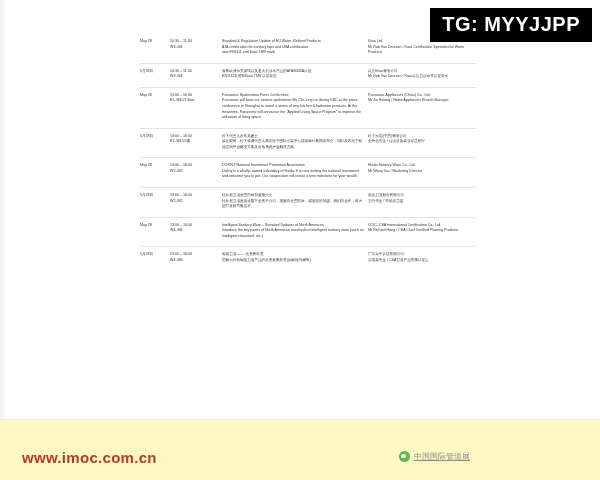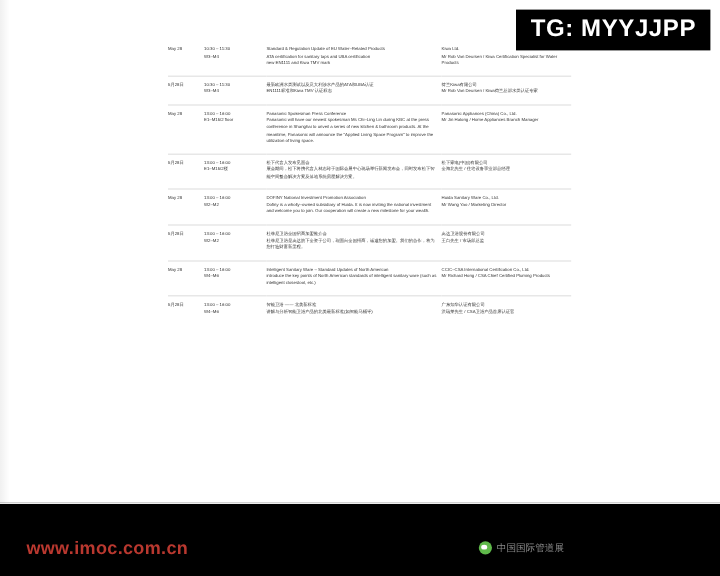--- a/index.html
+++ b/index.html
@@ -63,41 +63,42 @@
     color: #3f3f3f;
   }
   .line { display: block; }
   .sub { display: block; }
   .footer-bar {
     position: absolute;
     left: 0;
     bottom: 0;
     width: 600px;
     height: 60px;
-    background: #000000;
+    background: #fef9c3;
     border-top: 1px solid #ececec;
   }
   .site {
     position: absolute;
     left: 22px;
     bottom: 14px;
     font-size: 15px;
     color: #b9382f;
     font-weight: bold;
     letter-spacing: 0.3px;
   }
   .wechat {
     position: absolute;
     right: 130px;
     bottom: 18px;
     display: flex;
     align-items: center;
     gap: 4px;
     color: #8a8a8a;
     font-size: 8px;
+    text-decoration: underline;
   }
   .wechat-mark {
     width: 11px;
     height: 11px;
     border-radius: 50%;
     background: #5fb94a;
     position: relative;
     flex: none;
   }
   .wechat-mark::before {

